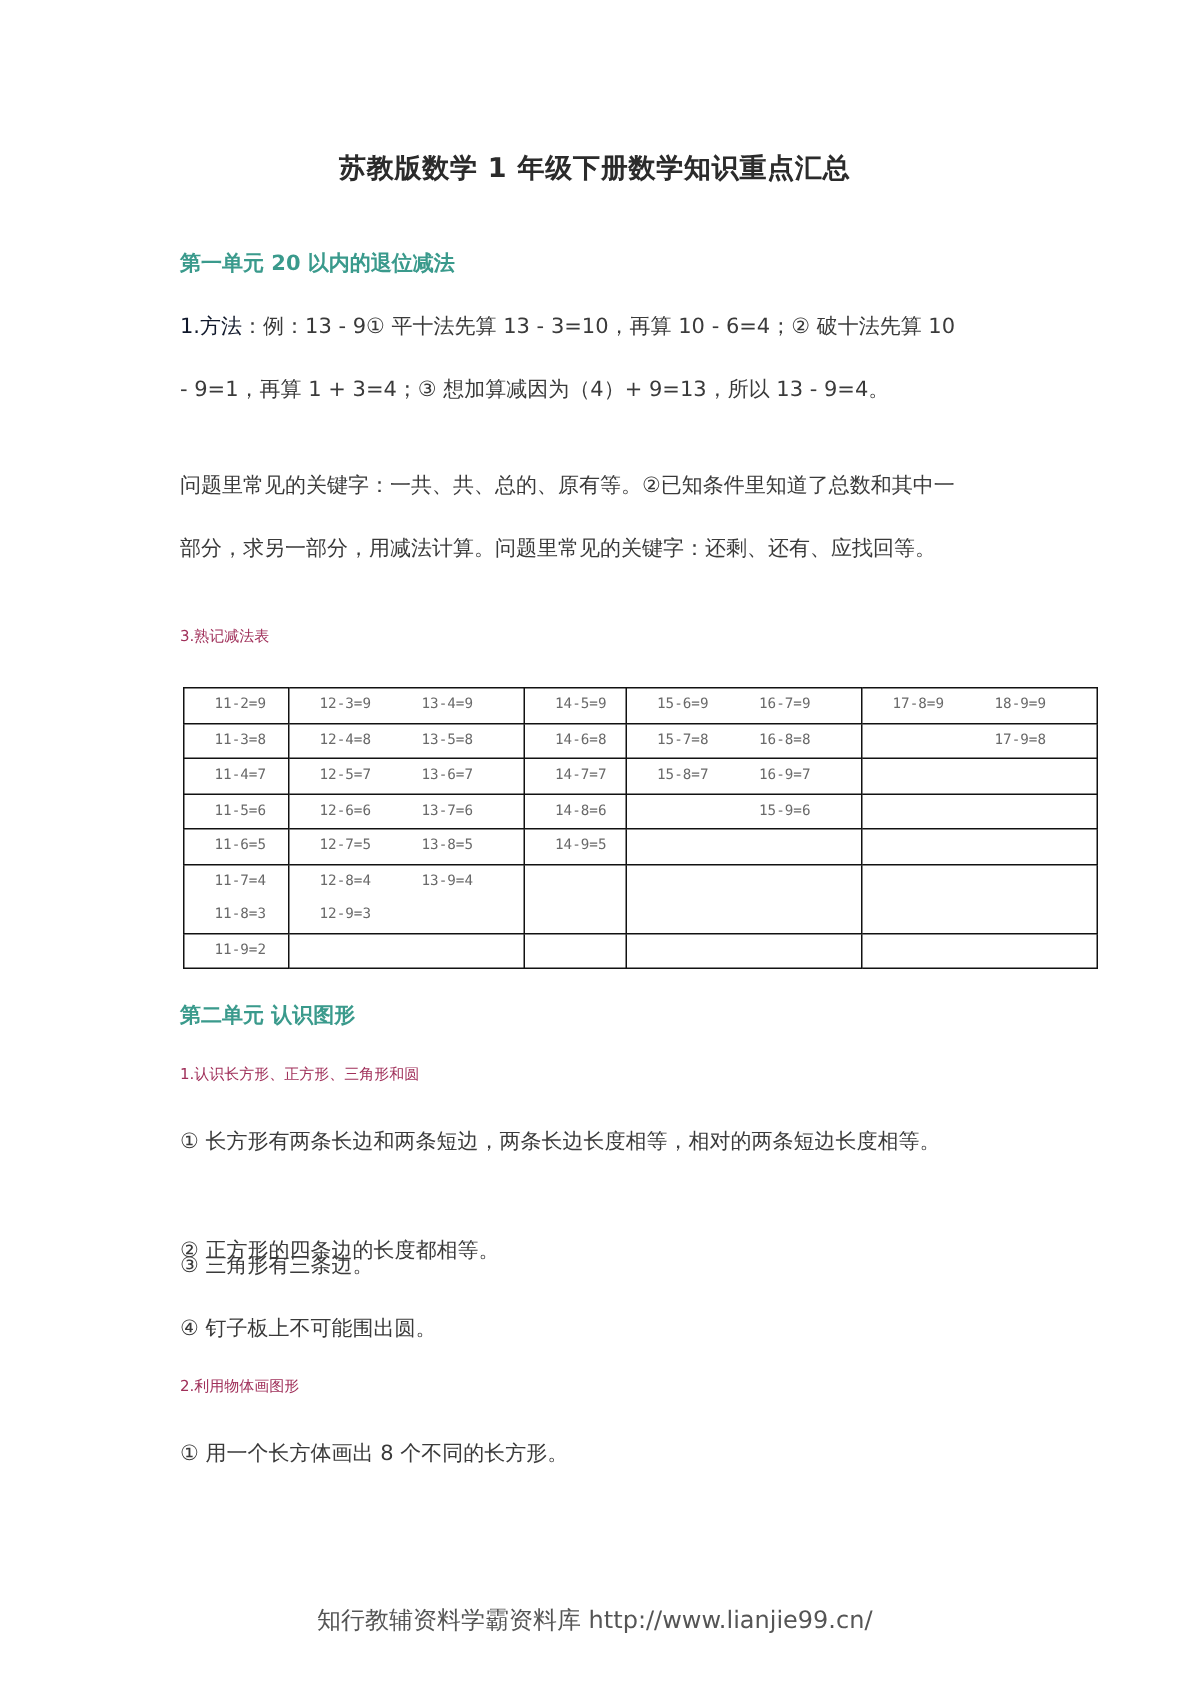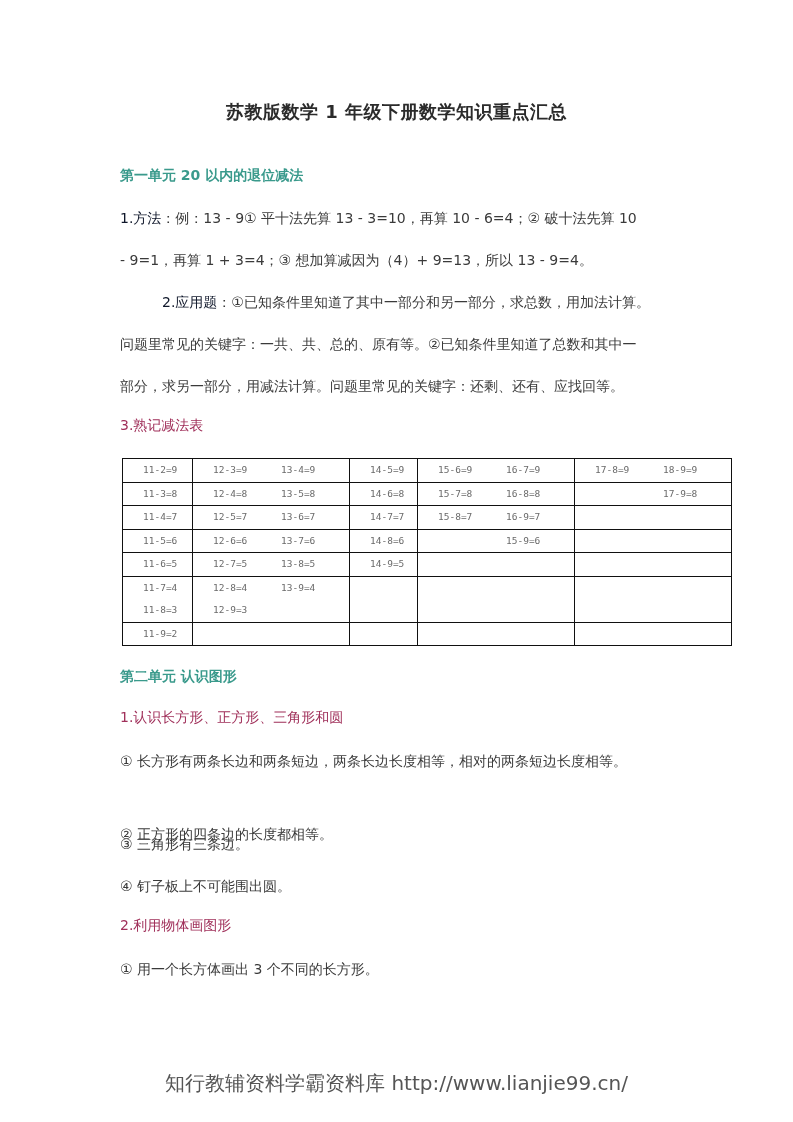--- a/index.html
+++ b/index.html
@@ -11,58 +11,57 @@
     .page-title {
       position: absolute; left: 0; width: 793px; top: 100px;
       text-align: center; font-size: 18px; font-weight: bold; color: #2b2b2b;
       letter-spacing: 0.5px;
     }
     .unit-heading {
       position: absolute; left: 120px; font-size: 14px; font-weight: bold;
       color: #3a9a8c;
     }
     .sub-heading {
-      position: absolute; left: 120px; font-size: 14px; color: #a0305a;
+      position: absolute; left: 120px; font-size: 10px; color: #a0305a;
     }
     .para {
       position: absolute; left: 120px; width: 556px; font-size: 14px;
       color: #3a3a3a; line-height: 20px;
     }
     .label-red { color: #0f172a; }
     table.sub-table {
       position: absolute; left: 122px; top: 458px;
       border-collapse: collapse; font-size: 9.5px; color: #6a6a6a;
       font-family: "DejaVu Sans Mono", "Liberation Mono", monospace;
     }
     table.sub-table td {
       border: 1.3px solid #111111; padding: 0 0 0 20px; vertical-align: top;
       line-height: 22.5px;
     }
     .cell-line { display: block; white-space: nowrap; }
     .pair { display: flex; justify-content: flex-end; }
     .pair span { display: inline-block; width: 68px; }
     .footer {
       position: absolute; left: 0; width: 793px; top: 1070px; text-align: center;
-      font-size: 20px; color: #555555;
+      font-size: 16px; color: #555555;
     }
   </style>
 </head>
 <body>
 
 <div class="page-title">苏教版数学 1 年级下册数学知识重点汇总</div>
 
 <div class="unit-heading" style="top:167px;">第一单元  20 以内的退位减法</div>
 
 <div class="para" style="top:208px;">
   <div style="height:20px; white-space:nowrap;"><span class="label-red">1.方法</span><span>：例：13 - 9①  平十法先算 13 - 3=10，再算 10 - 6=4；②  破十法先算 10</span></div>
   <div style="margin-top:22px; white-space:nowrap;"> - 9=1，再算 1 + 3=4；③  想加算减因为（4）+  9=13，所以 13 - 9=4。</div>
 </div>
 
 <div class="para" style="top:292px;">
-  <div style="padding-left:42px; white-space:nowrap;"><span class="label-red">2.应用题</span><span>：①已知条件里知道了其中一部分和另一部分，求总数，用加法计算。</span></div>
   <div style="margin-top:22px; white-space:nowrap;">问题里常见的关键字：一共、共、总的、原有等。②已知条件里知道了总数和其中一</div>
   <div style="margin-top:22px; white-space:nowrap;">部分，求另一部分，用减法计算。问题里常见的关键字：还剩、还有、应找回等。</div>
 </div>
 
 <div class="sub-heading" style="top:417px;">3.熟记减法表</div>
 
 <table class="sub-table">
   <colgroup>
     <col style="width:70px">
       <col style="width:135px">
@@ -231,15 +230,15 @@
 
 <div class="unit-heading" style="top:668px;">第二单元  认识图形</div>
 <div class="sub-heading" style="top:709px;">1.认识长方形、正方形、三角形和圆</div>
 
 <div class="para" style="top:751px; white-space:nowrap;">①  长方形有两条长边和两条短边，两条长边长度相等，相对的两条短边长度相等。</div>
 <div class="para" style="top:824px; white-space:nowrap;">②  正方形的四条边的长度都相等。</div>
 <div class="para" style="top:834px; white-space:nowrap;">③  三角形有三条边。</div>
 <div class="para" style="top:876px; white-space:nowrap;">④  钉子板上不可能围出圆。</div>
 
 <div class="sub-heading" style="top:917px;">2.利用物体画图形</div>
-<div class="para" style="top:959px; white-space:nowrap;">① 用一个长方体画出 3 个不同的长方形。</div>
+<div class="para" style="top:959px; white-space:nowrap;">① 用一个长方体画出 8 个不同的长方形。</div>
 
 <div class="footer">知行教辅资料学霸资料库 http://www.lianjie99.cn/</div>
 
 </body></html>

